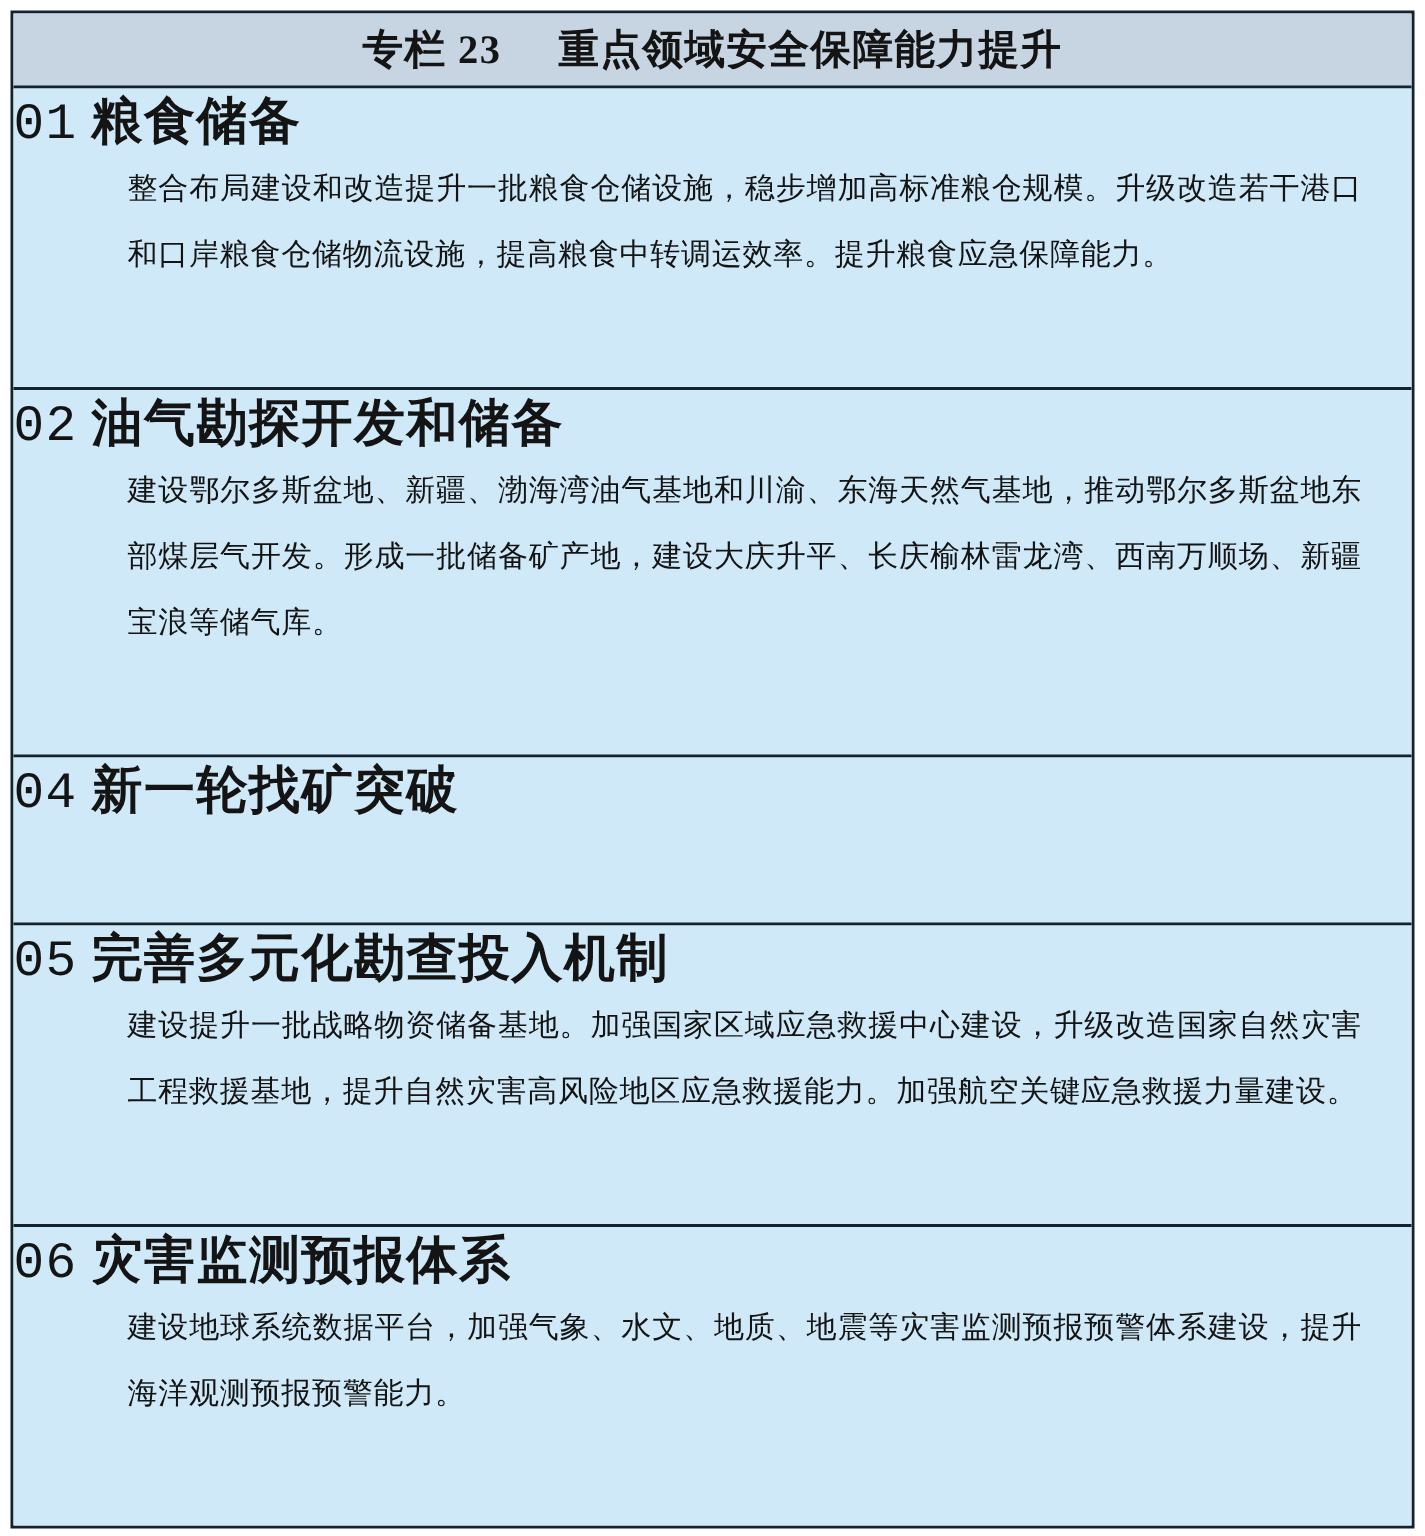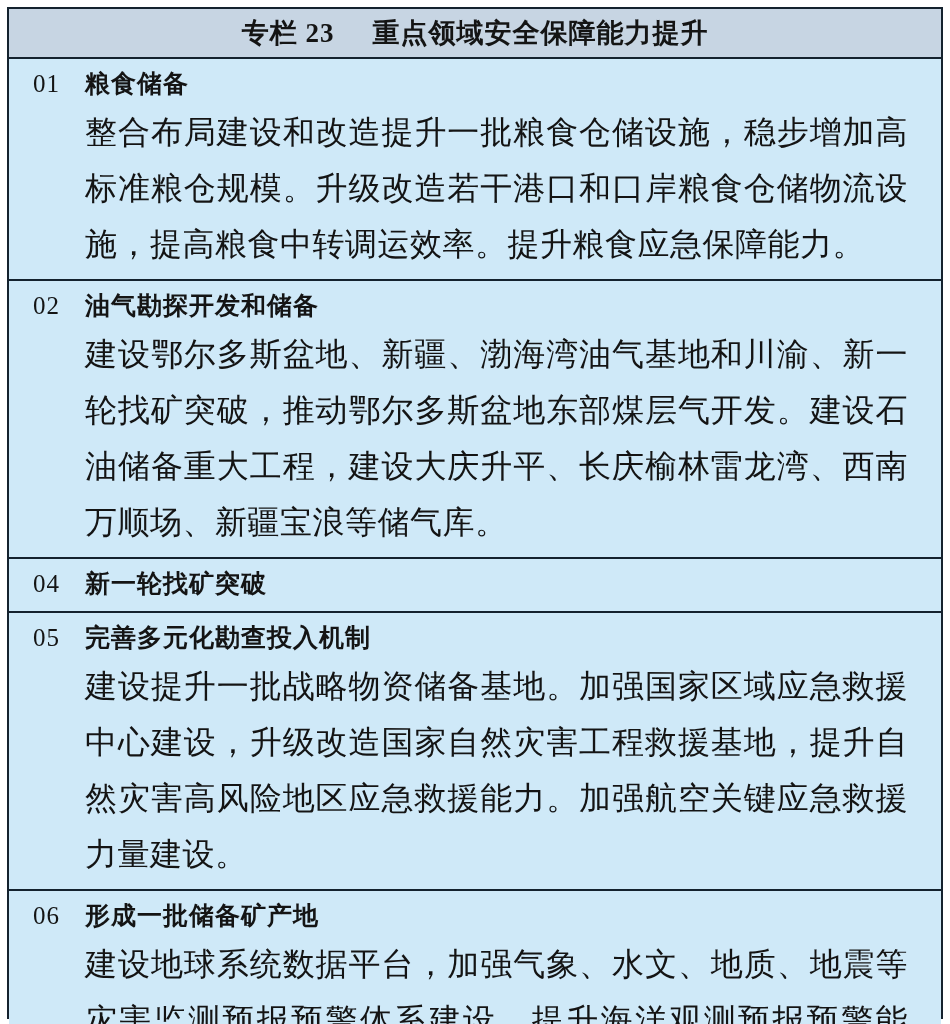--- a/index.html
+++ b/index.html
@@ -39,38 +39,38 @@
   }
   .panel-header .header-title-main { margin-left: 38px; }
   .section {
     background: var(--body-bg);
     border-bottom: 2px solid var(--border);
     padding: 5px 0 7px 0;
     flex: 1 1 auto;
   }
   .section:last-child { border-bottom: none; }
   .section-head {
-    padding-left: 24px;
-    font-size: 25px;
+    font-size: 34px;
     line-height: 40px;
+    font-family: Liberation Mono, monospace;
   }
   .section-head .num {
     display: inline-block;
     width: 52px;
     letter-spacing: 1px;
   }
   .section-head .title {
     font-weight: bold;
     letter-spacing: 1px;
   }
   .section-body {
     padding-left: 76px;
     padding-right: 33px;
-    font-size: 32px;
-    line-height: 56px;
+    font-size: 20px;
+    line-height: 44px;
     text-align: justify;
     letter-spacing: 0.5px;
   }
 </style>
 </head>
 <body>
 
 <div class="panel">
 
   <div class="panel-header">
@@ -82,37 +82,37 @@
     <div class="section-head">
       <span class="num">01</span><span class="title">粮食储备</span>
     </div>
     <p class="section-body">整合布局建设和改造提升一批粮食仓储设施，稳步增加高标准粮仓规模。升级改造若干港口和口岸粮食仓储物流设施，提高粮食中转调运效率。提升粮食应急保障能力。</p>
   </div>
 
   <div class="section">
     <div class="section-head">
       <span class="num">02</span><span class="title">油气勘探开发和储备</span>
     </div>
-    <p class="section-body">建设鄂尔多斯盆地、新疆、渤海湾油气基地和川渝、新一轮找矿突破，推动鄂尔多斯盆地东部煤层气开发。建设石油储备重大工程，建设大庆升平、长庆榆林雷龙湾、西南万顺场、新疆宝浪等储气库。</p>
+    <p class="section-body">建设鄂尔多斯盆地、新疆、渤海湾油气基地和川渝、东海天然气基地，推动鄂尔多斯盆地东部煤层气开发。形成一批储备矿产地，建设大庆升平、长庆榆林雷龙湾、西南万顺场、新疆宝浪等储气库。</p>
   </div>
 
 
   <div class="section">
     <div class="section-head">
       <span class="num">04</span><span class="title">新一轮找矿突破</span>
     </div>
   </div>
 
   <div class="section">
     <div class="section-head">
       <span class="num">05</span><span class="title">完善多元化勘查投入机制</span>
     </div>
     <p class="section-body">建设提升一批战略物资储备基地。加强国家区域应急救援中心建设，升级改造国家自然灾害工程救援基地，提升自然灾害高风险地区应急救援能力。加强航空关键应急救援力量建设。</p>
   </div>
 
   <div class="section">
     <div class="section-head">
-      <span class="num">06</span><span class="title">形成一批储备矿产地</span>
+      <span class="num">06</span><span class="title">灾害监测预报体系</span>
     </div>
     <p class="section-body">建设地球系统数据平台，加强气象、水文、地质、地震等灾害监测预报预警体系建设，提升海洋观测预报预警能力。</p>
   </div>
 
 </div>
 
 </body></html>

